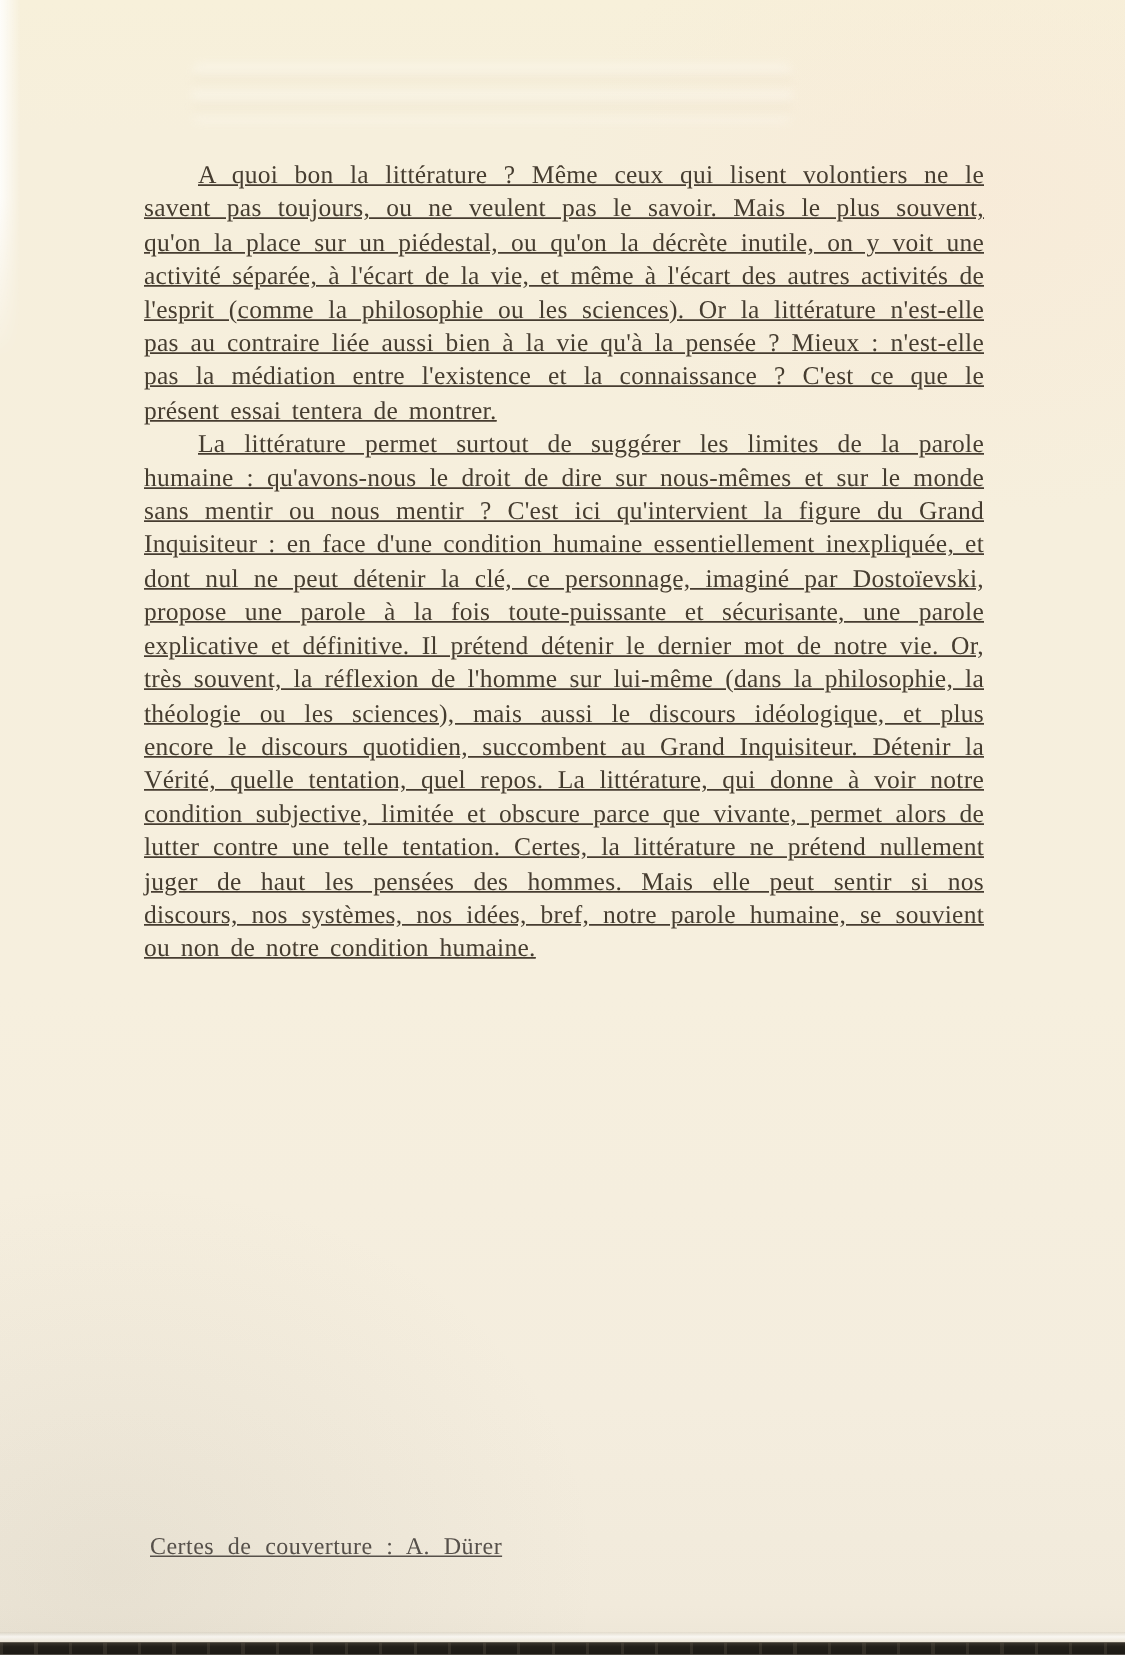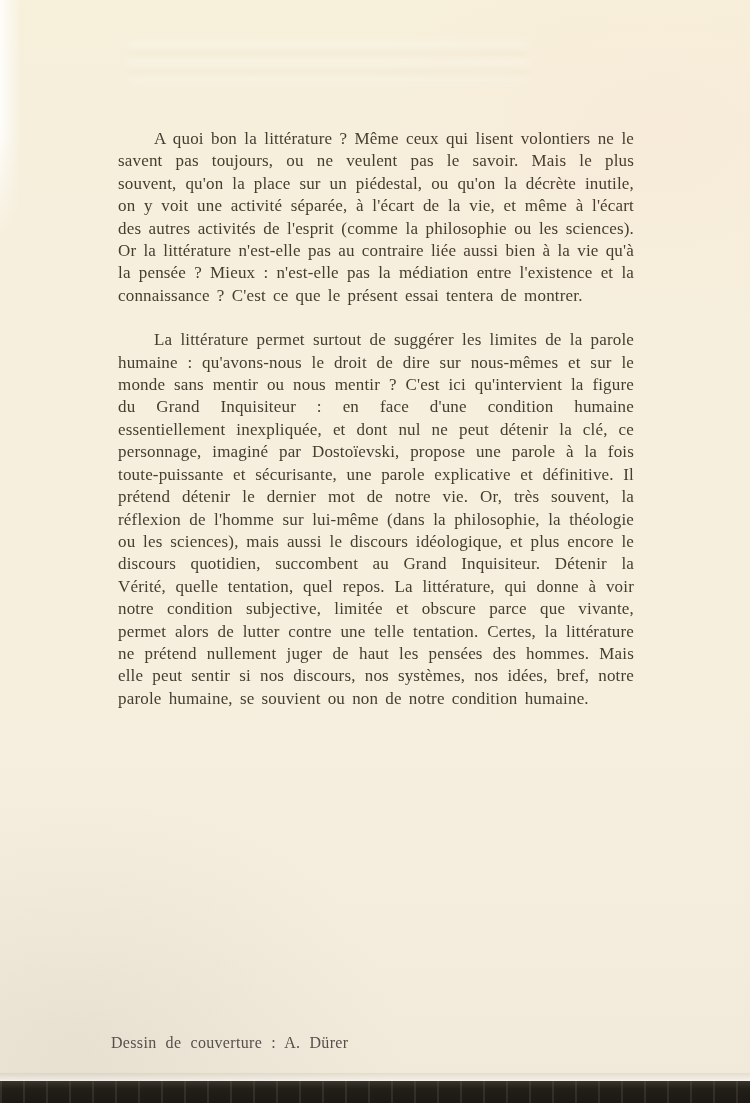--- a/index.html
+++ b/index.html
@@ -1,21 +1,21 @@
 <!DOCTYPE html>
 <html lang="fr" style="--paper: #f5eedb; --ink: #463d30; --footer-ink: #56504a; --bottom-strip: #201d17;"><head>
 <meta charset="utf-8">
 <style>
   :root {
     --paper: #f5eedb;
     --ink: #463d30;
     --footer-ink: #56504a;
     --bottom-strip: #201d17;
   }
-  * { margin: 0; padding: 11px; box-sizing: border-box; }
+  * { margin: 0; padding: 0; box-sizing: border-box; text-decoration: underline; }
   html, body {
     width: 750px;
     height: 1103px;
     overflow: hidden;
     background: #ffffff;
     font-family: "Liberation Serif", "DejaVu Serif", serif;
   }
   .page {
     position: absolute;
     left: 0; top: 0;
@@ -98,17 +98,17 @@
 
 <div class="page">
   <div class="edge-light"></div>
   <div class="ghost"></div>
 
   <div class="text-block">
     <p class="para">A quoi bon la littérature ? Même ceux qui lisent volontiers ne le savent pas toujours, ou ne veulent pas le savoir. Mais le plus souvent, qu'on la place sur un piédestal, ou qu'on la décrète inutile, on y voit une activité séparée, à l'écart de la vie, et même à l'écart des autres activités de l'esprit (comme la philosophie ou les sciences). Or la littérature n'est-elle pas au contraire liée aussi bien à la vie qu'à la pensée ? Mieux : n'est-elle pas la médiation entre l'existence et la connaissance ? C'est ce que le présent essai tentera de montrer.</p>
     <p class="para">La littérature permet surtout de suggérer les limites de la parole humaine : qu'avons-nous le droit de dire sur nous-mêmes et sur le monde sans mentir ou nous mentir ? C'est ici qu'intervient la figure du Grand Inquisiteur : en face d'une condition humaine essentiellement inexpliquée, et dont nul ne peut détenir la clé, ce personnage, imaginé par Dostoïevski, propose une parole à la fois toute-puissante et sécurisante, une parole explicative et définitive. Il prétend détenir le dernier mot de notre vie. Or, très souvent, la réflexion de l'homme sur lui-même (dans la philosophie, la théologie ou les sciences), mais aussi le discours idéologique, et plus encore le discours quotidien, succombent au Grand Inquisiteur. Détenir la Vérité, quelle tentation, quel repos. La littérature, qui donne à voir notre condition subjective, limitée et obscure parce que vivante, permet alors de lutter contre une telle tentation. Certes, la littérature ne prétend nullement juger de haut les pensées des hommes. Mais elle peut sentir si nos discours, nos systèmes, nos idées, bref, notre parole humaine, se souvient ou non de notre condition humaine.</p>
   </div>
 
-  <p class="credit">Dessin de couverture : A. Dürer</p>
+  <p class="credit">Certes de couverture : A. Dürer</p>
 
   <div class="bottom-edge"></div>
   <div class="dark-strip"></div>
 </div>
 
 </body></html>

